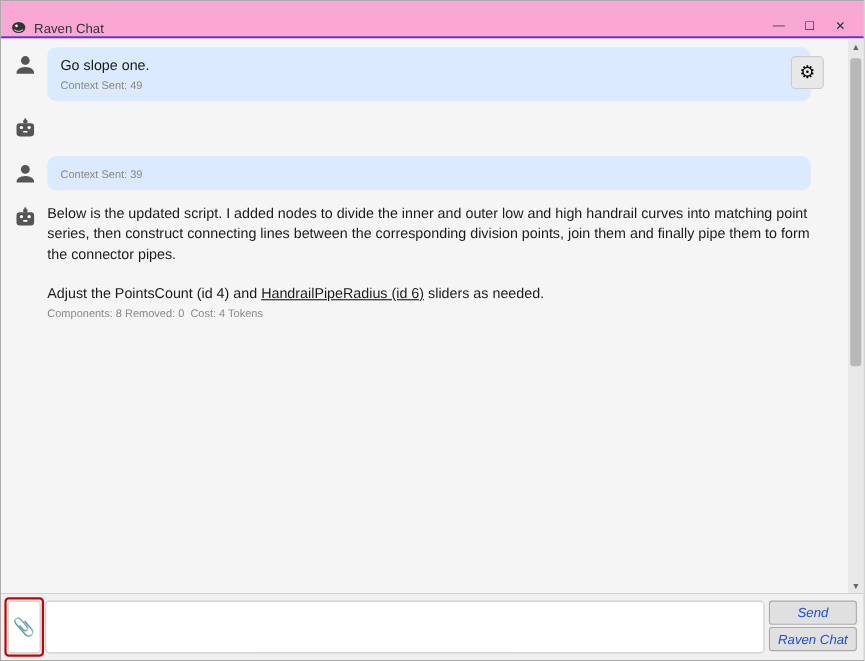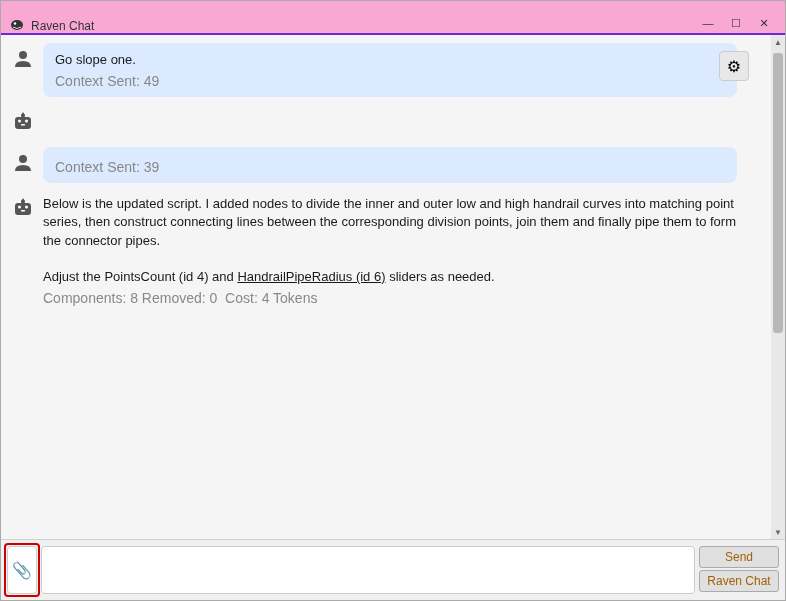--- a/index.html
+++ b/index.html
@@ -127,21 +127,21 @@
     }
 
     .bubble-text {
       color: #1a1a1a;
       line-height: 1.4;
       font-size: 13px;
     }
 
     .bubble-meta {
       color: #888;
-      font-size: 14px;
+      font-size: 10px;
       margin-top: 4px;
     }
 
     .input-area {
       border-top: 1px solid #d0d0d0;
       background: #f0f0f0;
       padding: 6px 6px 6px 6px;
       flex-shrink: 0;
     }
 
@@ -186,24 +186,25 @@
     }
 
     .action-btn {
       width: 80px;
       height: 22px;
       background: #e0e0e0;
       border: 1px solid #aaa;
       border-radius: 3px;
       cursor: pointer;
       font-size: 12px;
-      color: #a16207;
-      display: flex;
-      align-items: center;
-      justify-content: center;
+      color: #1d4ed8;
+      display: flex;
+      align-items: center;
+      justify-content: center;
+      font-style: italic;
     }
   </style>
 </head>
 <body>
 
 <div class="window">
 
   <div class="title-bar">
     <div class="title-bar-icon">
       <svg width="16" height="16" viewBox="0 0 16 16" fill="none">

